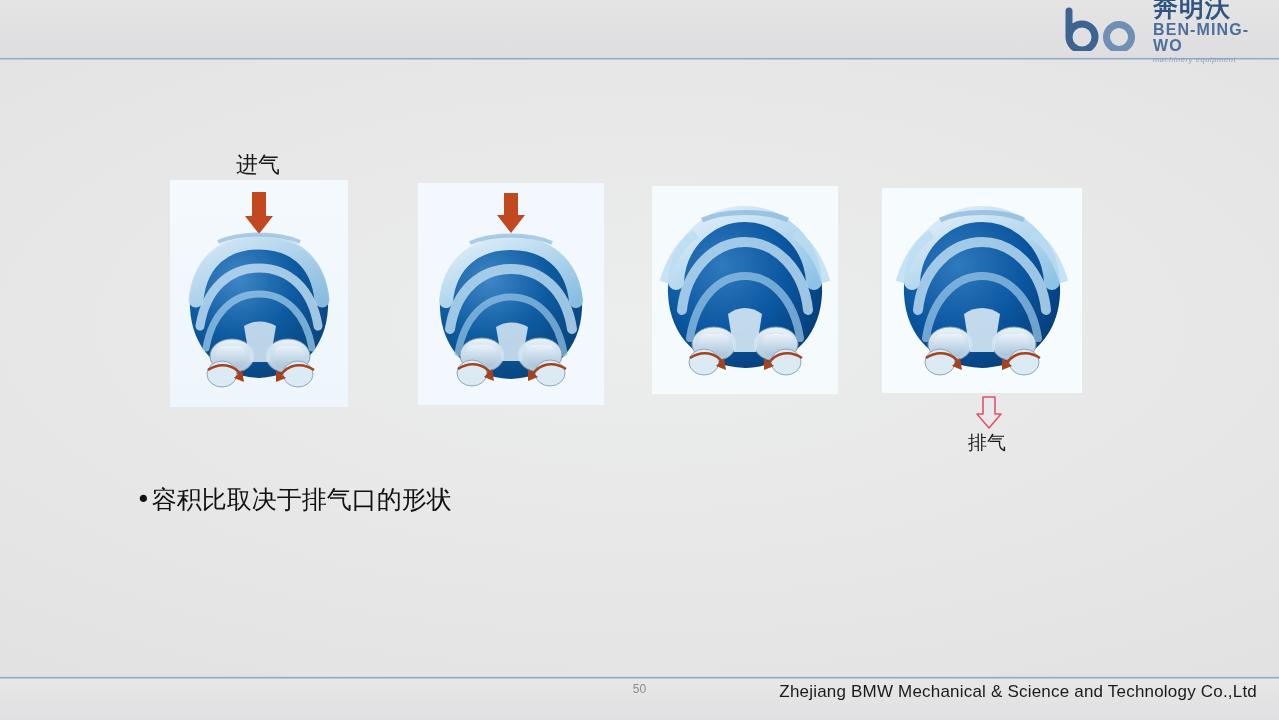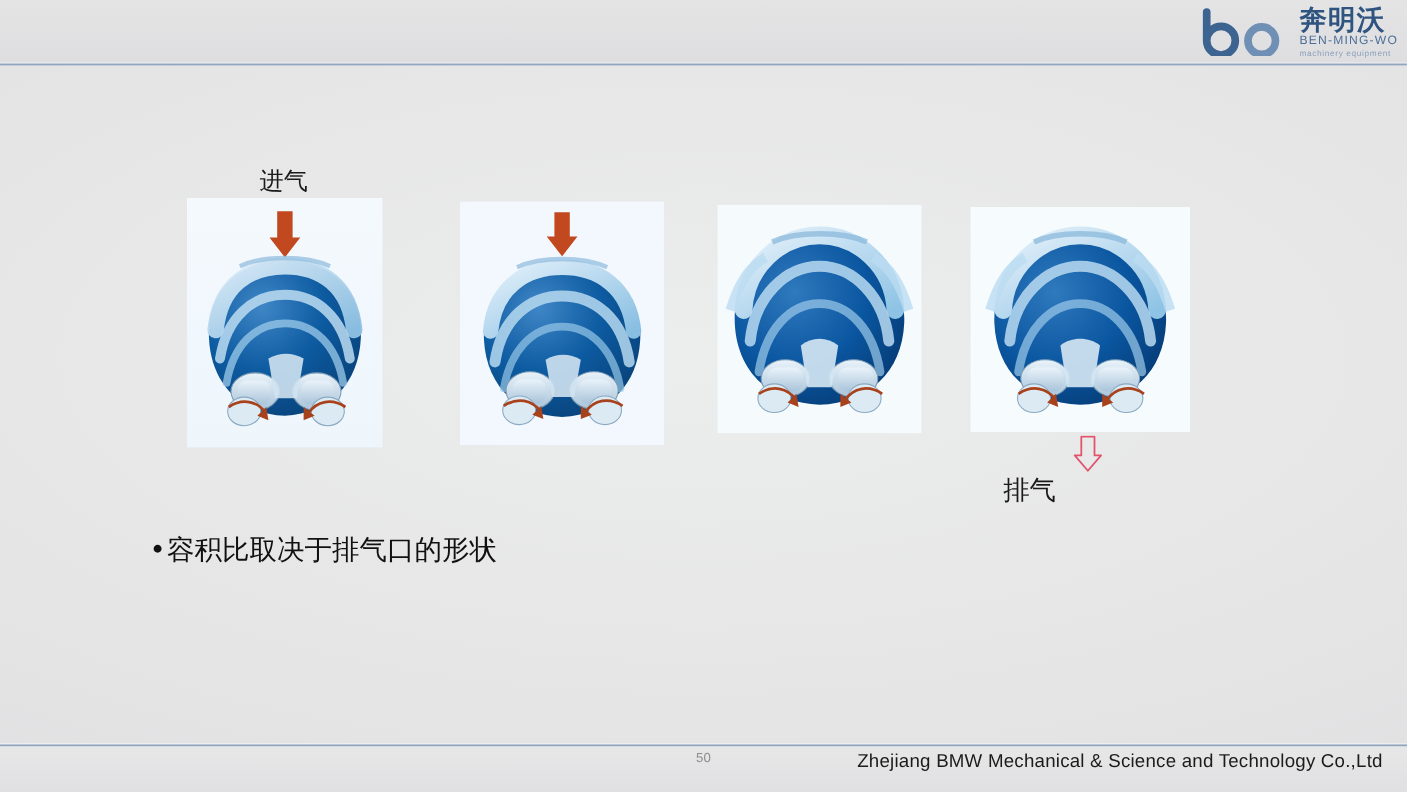--- a/index.html
+++ b/index.html
@@ -31,39 +31,39 @@
   .logo-mark{
     position:relative;width:86px;height:44px;flex:0 0 auto;
   }
   .logo-mark svg{display:block;}
   .logo-text{display:flex;flex-direction:column;align-items:flex-start;line-height:1;}
   .logo-cn{
     font-size:25px;font-weight:bold;color:#2f5480;letter-spacing:1px;
     font-family:"DejaVu Sans",sans-serif;
   }
   .logo-en{
-    font-size:11px;font-weight:normal;color:#4d6f99;letter-spacing:1.1px;margin-top:2px;
+    font-size:16px;font-weight:bold;color:#4d6f99;letter-spacing:1.1px;margin-top:2px;
   }
   .logo-sub{
-    font-size:7.5px;color:#8aa0ba;letter-spacing:.6px;margin-top:2px;
+    font-size:7.5px;color:#8aa0ba;letter-spacing:.6px;margin-top:2px;font-style:italic;
   }
   
   .page-title{
     position:absolute;left:55px;top:80px;
     font-family:"DejaVu Sans",sans-serif;
     font-size:27px;font-weight:bold;color:#22416b;letter-spacing:1px;
   }
   
   .label-intake{
     position:absolute;left:236px;top:150px;
     font-size:22px;color:#1a1a1a;font-family:"DejaVu Sans",sans-serif;
   }
   .label-exhaust{
-    position:absolute;left:912px;top:430px;
-    font-size:24px;color:#1a1a1a;font-family:"DejaVu Sans",sans-serif;
+    position:absolute;left:968px;top:430px;
+    font-size:19px;color:#1a1a1a;font-family:"DejaVu Sans",sans-serif;
   }
   .exhaust-arrow{
     position:absolute;left:970px;top:396px;width:38px;height:34px;
   }
   
   .fig{position:absolute;overflow:hidden;}
   .fig svg{display:block;}
   #fig1{left:170px;top:180px;width:178px;height:227px;}
   #fig2{left:418px;top:183px;width:186px;height:222px;}
   #fig3{left:652px;top:186px;width:186px;height:208px;}

